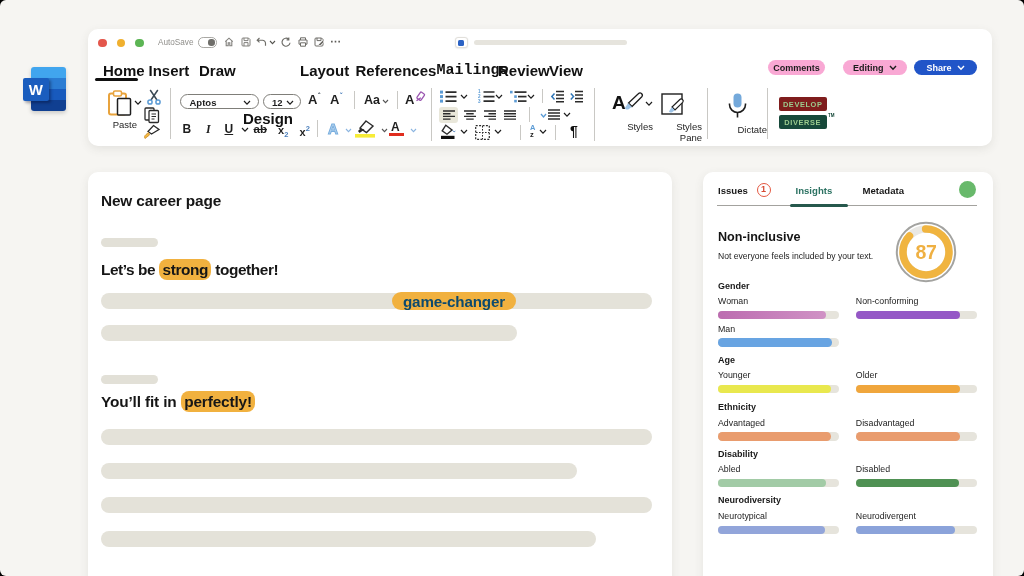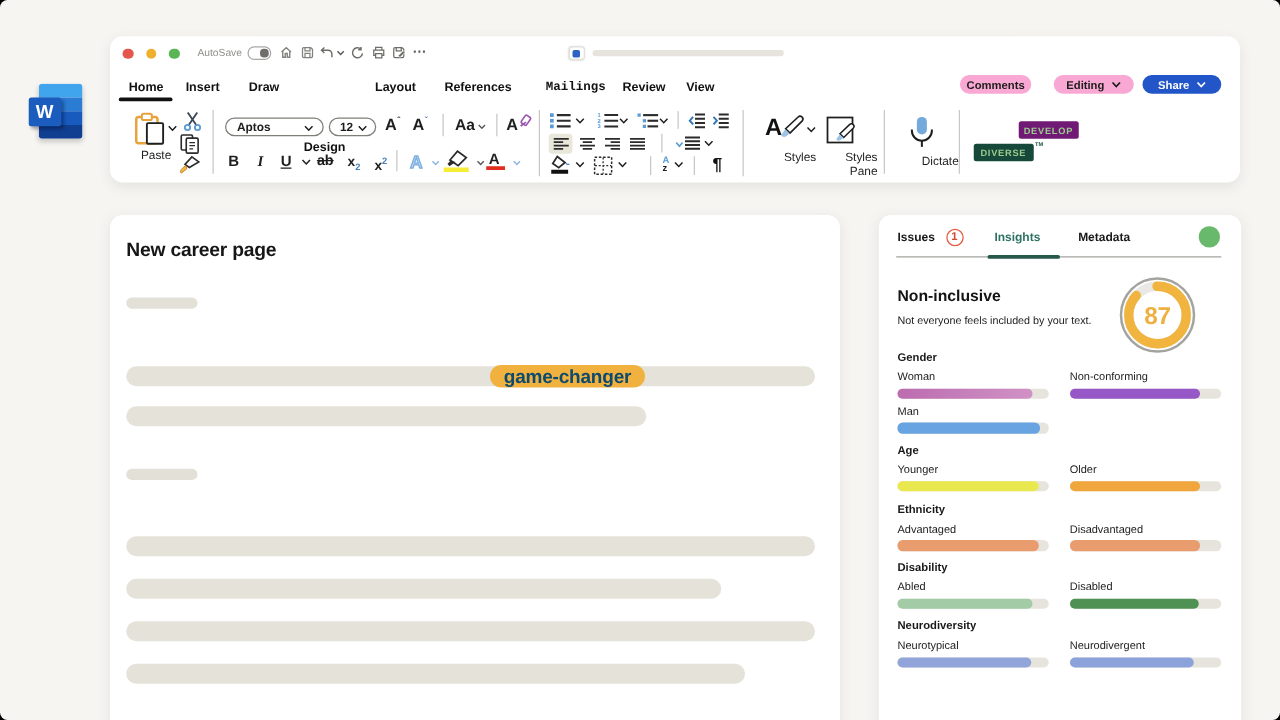--- a/index.html
+++ b/index.html
@@ -4,21 +4,21 @@
 *{margin:0;padding:0;box-sizing:border-box;}
 html,body{width:1024px;height:576px;background:#000;overflow:hidden;}
 body{font-family:"Liberation Sans",sans-serif;-webkit-font-smoothing:antialiased;}
 .canvas{position:absolute;top:0;left:0;width:1024px;height:576px;background:#f6f5f2;border-radius:6px;overflow:hidden;}
 .abs{position:absolute;}
 .card{position:absolute;background:#fff;border-radius:10px;box-shadow:0 3px 10px rgba(70,68,60,.10);}
 .vline{position:absolute;width:1px;background:#c9c8c4;}
 svg{display:block;overflow:visible;}
 
 
-.tab{position:absolute;top:33px;height:17px;line-height:17px;font-size:10px;font-weight:700;color:#111;white-space:nowrap;text-align:center;}
+.tab{position:absolute;top:33px;height:17px;line-height:17px;font-size:15px;font-weight:700;color:#111;white-space:nowrap;text-align:center;}
 .pill-btn{position:absolute;top:31px;height:15px;border-radius:7.5px;background:#f9a8d4;color:#1c1c1c;font-size:9px;font-weight:700;display:flex;align-items:center;justify-content:center;}
 .lbl{position:absolute;font-size:9.5px;color:#1e1e1e;text-align:right;white-space:nowrap;}
 
 .bar{position:absolute;background:#e4e2d9;border-radius:8px;height:16px;}
 .minibar{position:absolute;background:#e2e0d7;border-radius:4.5px;height:9px;width:57px;left:13px;}
 .dochead{position:absolute;left:13px;font-size:15.4px;font-weight:700;color:#161616;white-space:nowrap;letter-spacing:-0.15px;}
 .hl{background:#f1b13f;border-radius:8px;padding:2px 3.5px;margin:0;}
 
 .ptab{position:absolute;top:13px;font-size:9.6px;font-weight:700;color:#191919;}
 .seclbl{position:absolute;font-size:9px;font-weight:700;color:#191919;}
@@ -285,37 +285,39 @@
   <div class="vline" style="left:618.8px;top:59px;height:51px;"></div>
 
   <svg class="abs" style="left:639px;top:64px;" width="21" height="26" viewBox="0 0 21 26">
     <rect x="6.5" y="0.5" width="8" height="14" rx="4" fill="#74a9db"></rect>
     <path d="M2.5 10.5v1a8 8 0 0 0 16 0v-1" fill="none" stroke="#1e1e1e" stroke-width="1.6"></path>
     <path d="M10.5 19.5v5" stroke="#1e1e1e" stroke-width="1.6"></path>
   </svg>
   <div class="lbl" style="left:619px;top:94.9px;width:60px;">Dictate</div>
   <div class="vline" style="left:679.4px;top:59px;height:51px;"></div>
 
-  <div class="abs" style="left:690.7px;top:68px;width:48px;height:14px;background:#701a75;border-radius:2px;display:flex;align-items:center;justify-content:center;margin-left:36px;">
+  <div class="abs" style="left:690.7px;top:68px;width:48px;height:14px;background:#7f1d1d;border-radius:2px;display:flex;align-items:center;justify-content:center;">
     <span style="font-size:7.4px;font-weight:700;color:#9ccb8e;letter-spacing:0.6px;">DEVELOP</span>
   </div>
   <div class="abs" style="left:690.7px;top:86.4px;width:48px;height:13.5px;background:#17493a;border-radius:2px;display:flex;align-items:center;justify-content:center;">
     <span style="font-size:7.4px;font-weight:700;color:#9ccb8e;letter-spacing:0.6px;">DIVERSE</span>
   </div>
   <div class="abs" style="left:740px;top:83.5px;font-size:4.5px;font-weight:700;color:#17493a;">TM</div>
 
 </div>
 
 <div class="card" style="left:88px;top:172px;width:584px;height:420px;">
   <div class="dochead" style="top:20px;">New career page</div>
   <div class="minibar" style="top:66px;"></div>
+  <div class="dochead" style="top:88.5px;letter-spacing:-0.42px;">Let’s be <span class="hl">strong</span> together!</div>
   <div class="bar" style="left:13px;top:121px;width:551px;"></div>
   <div class="abs" style="left:304px;top:120px;width:124px;height:18px;background:#f1b13f;border-radius:9px;display:flex;align-items:center;justify-content:center;font-size:15.2px;font-weight:700;color:#0c4a6e;letter-spacing:-0.15px;">game-changer</div>
   <div class="bar" style="left:13px;top:153px;width:416px;"></div>
   <div class="minibar" style="top:203px;"></div>
+  <div class="dochead" style="top:220.5px;">You’ll fit in <span class="hl">perfectly!</span></div>
   <div class="bar" style="left:13px;top:257px;width:551px;"></div>
   <div class="bar" style="left:13px;top:291px;width:476px;"></div>
   <div class="bar" style="left:13px;top:325px;width:551px;"></div>
   <div class="bar" style="left:13px;top:359px;width:495px;"></div>
 </div>
 
 <div class="card" id="panel" style="left:703px;top:172px;width:290px;height:420px;">
   <div class="ptab" style="left:15px;">Issues</div>
   <div class="abs" style="left:53.5px;top:10.5px;width:14px;height:14px;border:1.6px solid #e4573f;border-radius:50%;color:#d64a33;font-size:9px;font-weight:700;text-align:center;line-height:11px;">1</div>
   <div class="ptab" style="left:92.5px;color:#2c7262;">Insights</div>

